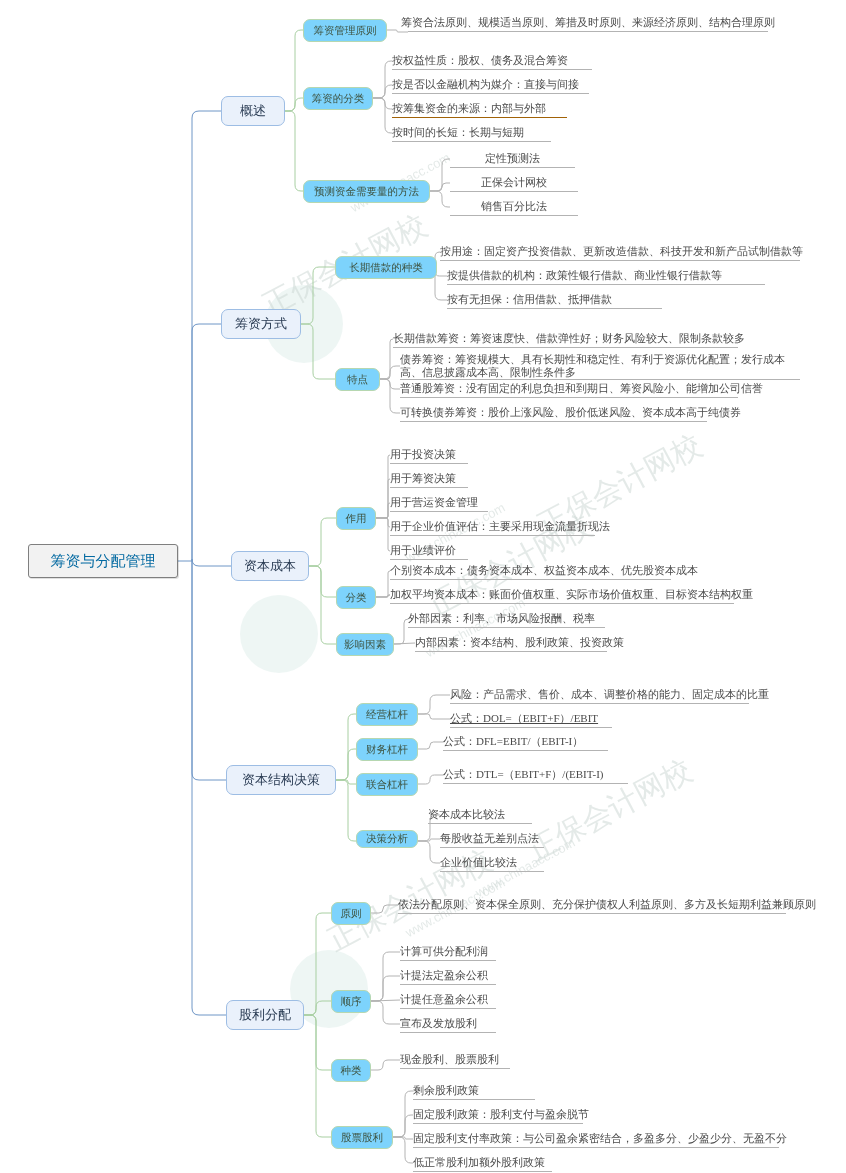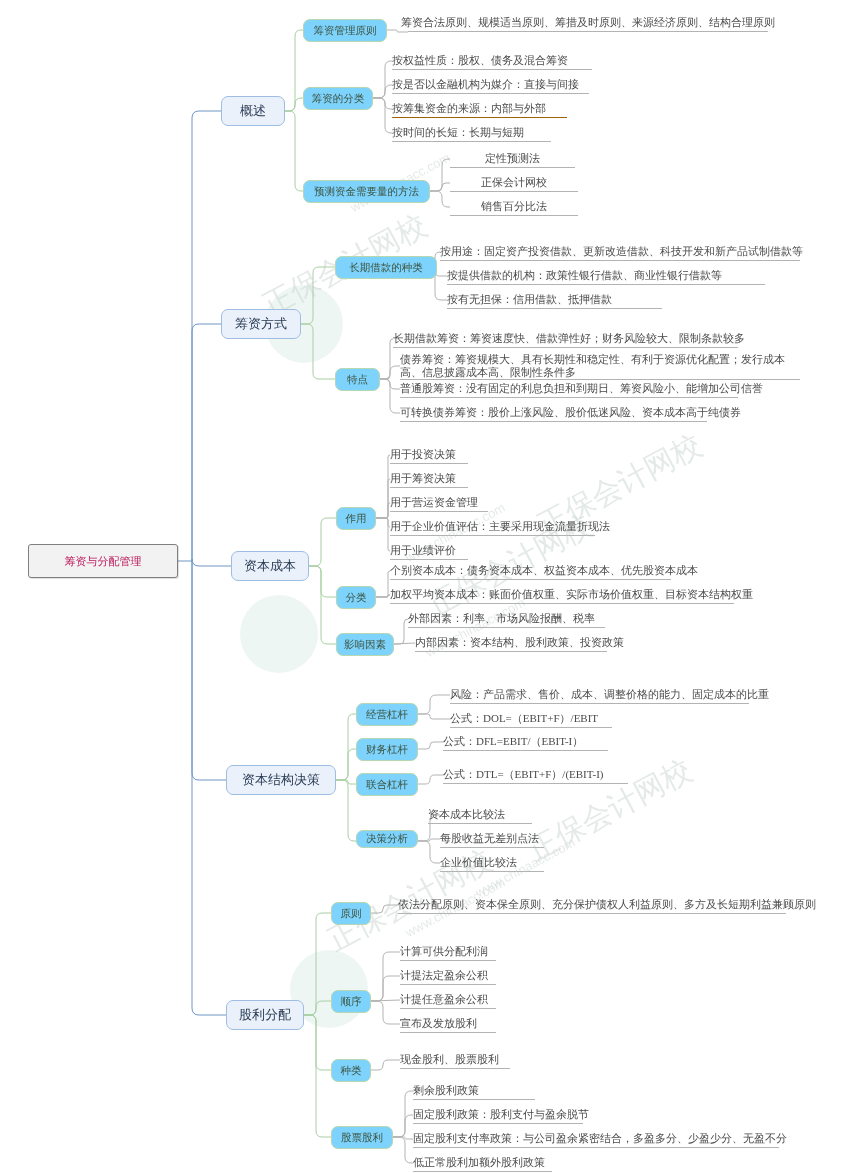--- a/index.html
+++ b/index.html
@@ -45,22 +45,22 @@
     box-sizing: border-box;
     display: flex;
     align-items: center;
     justify-content: center;
     white-space: nowrap;
   }
   .root {
     background: #f2f2f2;
     border: 1px solid #7f7f7f;
     border-radius: 3px;
-    color: #be185d;
-    font-size: 11px;
+    color: #0369a1;
+    font-size: 15px;
     box-shadow: 1px 1px 0 rgba(0,0,0,.12);
   }
   .lvl2 {
     background: #eaf1fb;
     border: 1px solid #9dbde4;
     border-radius: 7px;
     color: #283a52;
     font-size: 13px;
   }
   .lvl3 {
@@ -245,21 +245,21 @@
   <div class="leaf" style="left:415px;top:634px;width:192px;height:18px;border-bottom:1px solid #b3b3b3;">内部因素：资本结构、股利政策、投资政策</div>
 
   <div class="node lvl2" style="left:226px;top:765px;width:110px;height:30px;">
     <span>资本结构决策</span>
   </div>
 
   <div class="node lvl3" style="left:356px;top:703px;width:62px;height:23px;">
     <span>经营杠杆</span>
   </div>
   <div class="leaf" style="left:450px;top:686px;width:299px;height:18px;border-bottom:1px solid #b3b3b3;">风险：产品需求、售价、成本、调整价格的能力、固定成本的比重</div>
-  <div class="leaf" style="left:450px;top:710px;width:162px;height:18px;border-bottom:1px solid #b3b3b3;">公式：DOL=（EBIT+F）/EBIT</div>
+  <div class="leaf" style="left:450px;top:710px;width:162px;height:18px;border-bottom:1px solid #b3b3b3;text-decoration:underline;">公式：DOL=（EBIT+F）/EBIT</div>
 
   <div class="node lvl3" style="left:356px;top:738px;width:62px;height:23px;">
     <span>财务杠杆</span>
   </div>
   <div class="leaf" style="left:443px;top:733px;width:165px;height:18px;border-bottom:1px solid #b3b3b3;">公式：DFL=EBIT/（EBIT-I）</div>
 
   <div class="node lvl3" style="left:356px;top:773px;width:62px;height:23px;">
     <span>联合杠杆</span>
   </div>
   <div class="leaf" style="left:443px;top:766px;width:185px;height:18px;border-bottom:1px solid #b3b3b3;">公式：DTL=（EBIT+F）/(EBIT-I)</div>

